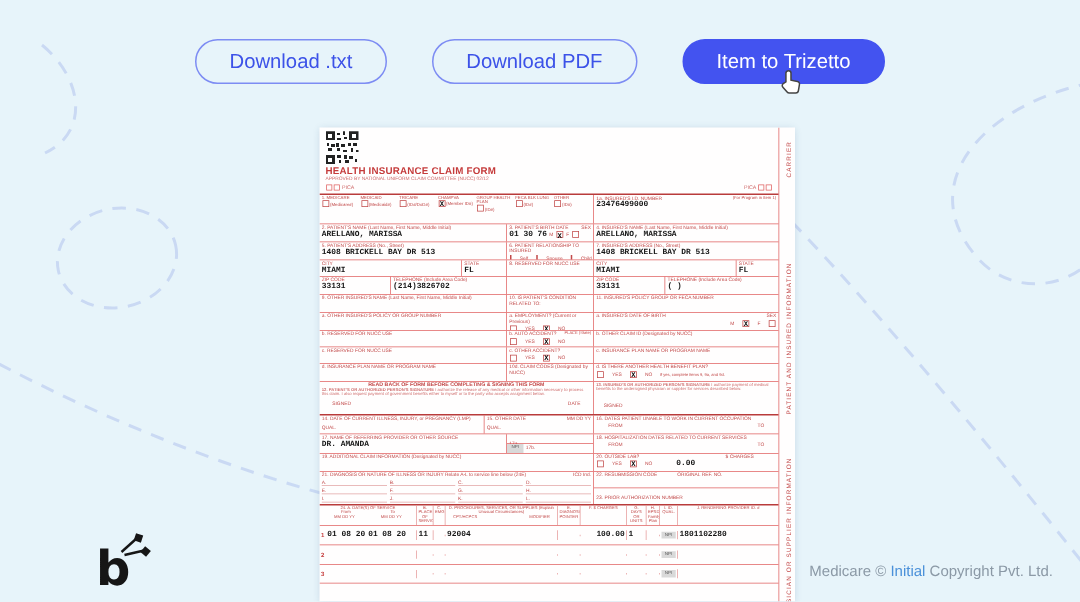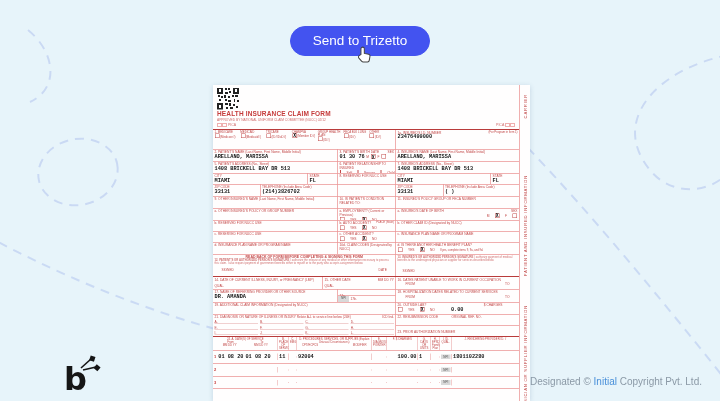--- a/index.html
+++ b/index.html
@@ -76,22 +76,24 @@
   <g stroke="#c7d7f3" stroke-width="2" stroke-dasharray="9 7" opacity="0.9">
     <path d="M 28 30 C 55 52 60 88 30 102"></path>
     <ellipse cx="78" cy="172" rx="40" ry="33" transform="rotate(-12 78 172)"></ellipse>
     <path d="M -15 235 C 90 292 220 340 330 352 C 392 358 432 372 458 400"></path>
     <path d="M 528 148 C 592 215 662 300 732 388"></path>
     <path d="M 728 55 C 655 70 610 122 650 170 C 674 200 722 194 738 158"></path>
   </g>
 </svg>
 
 <div class="toolbar">
+  <button class="btn outline">Download .txt</button>
+  <button class="btn outline">Download PDF</button>
   <button class="btn fill">
-    <span>Send to Trizetto</span>
+    <span>Item to Trizetto</span>
     <span class="cursor-wrap">
       <svg width="16" height="18" viewBox="0 0 14 16">
         <path d="M5 1 C5.9 1 6.4 1.6 6.4 2.4 V6.6 L10.2 7.4 C11.1 7.6 11.6 8.3 11.4 9.2 L10.8 12.8 C10.7 13.6 10 14.2 9.2 14.2 H5.4 C4.9 14.2 4.4 14 4.1 13.6 L1.6 10.8 C1 10.1 1.1 9.1 1.8 8.6 L3.4 7.6 V2.4 C3.4 1.6 4.1 1 5 1 Z" fill="#ffffff" stroke="#444" stroke-width="0.9"></path>
       </svg>
     </span>
   </button>
 </div>
 
 <div class="paper">
  <div class="paper-inner">
@@ -570,14 +572,14 @@
   <g stroke="#161616" stroke-width="1.6">
     <line x1="21" y1="14" x2="31" y2="5"></line>
     <line x1="23" y1="16" x2="36" y2="13"></line>
   </g>
   <rect x="30" y="2" width="5" height="5" fill="#161616" transform="rotate(18 32 4)"></rect>
   <rect x="35" y="11" width="5" height="5" fill="#161616" transform="rotate(40 37 13)"></rect>
   <text x="4" y="36" font-family="DejaVu Sans, sans-serif" font-size="32" font-weight="bold" fill="#161616">b</text>
 </svg>
 
 <div class="copyright">
-  <span>Designated © </span><span class="brand">Initial</span><span> Copyright Pvt. Ltd.</span>
+  <span>Medicare © </span><span class="brand">Initial</span><span> Copyright Pvt. Ltd.</span>
 </div>
 
 </body></html>

